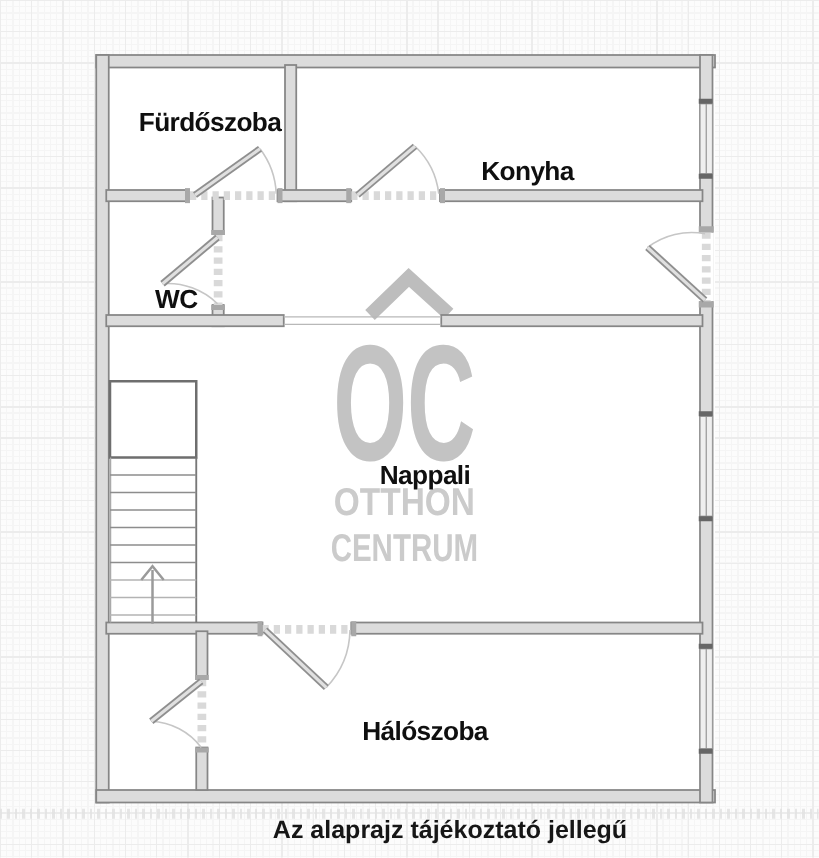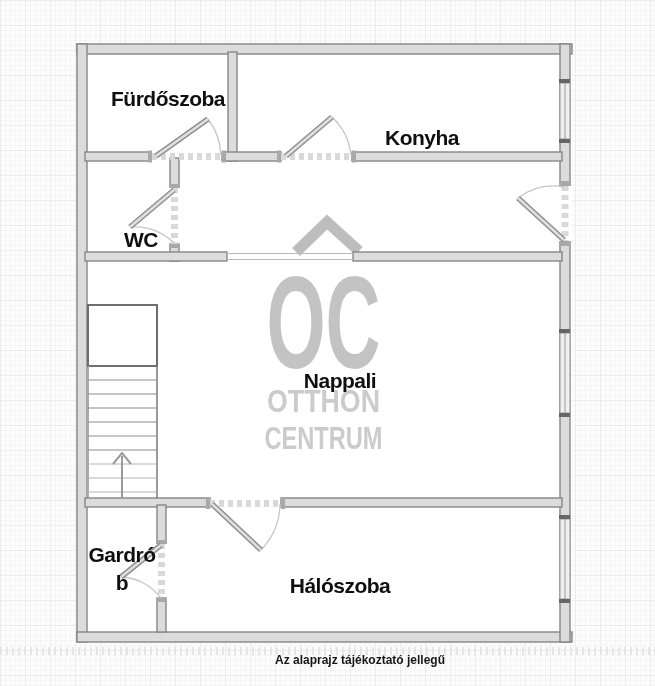--- a/index.html
+++ b/index.html
@@ -26,21 +26,21 @@
   .step{stroke:#8d8d8d;stroke-width:1.2;}
   .step-light{stroke:#b3b3b3;stroke-width:1.2;}
   .room-label{
     position:absolute;transform:translateX(-50%);
     font-size:21px;font-weight:bold;letter-spacing:-0.5px;
     color:#0f0f0f;white-space:nowrap;text-align:center;
   }
   .room-label.wrap{white-space:normal;word-break:break-all;width:74px;line-height:28px;}
   .caption{
     position:absolute;transform:translateX(-50%);
-    font-size:12px;font-weight:bold;color:#161616;white-space:nowrap;
+    font-size:20px;font-weight:bold;color:#161616;white-space:nowrap;
   }
   .tickband{
     position:absolute;left:0;top:647px;width:655px;height:8px;
     background:repeating-linear-gradient(to right,#e2e2e2 0 2px,transparent 2px 6px);
     opacity:.85;
   }
 </style>
 </head>
 <body>
 
@@ -173,20 +173,19 @@
       <path class="swing" d="M121,577 A53,53 0 0 1 161,598"></path>
       <line class="leaf-outer" x1="161" y1="545" x2="121" y2="577"></line>
       <line class="leaf-inner" x1="161" y1="545" x2="121" y2="577"></line>
     </g>
   </svg>
 
   <div class="room-label" style="left:168px;top:87px;">Fürdőszoba</div>
   <div class="room-label" style="left:422px;top:97px;margin-top:29px;">Konyha</div>
   <div class="room-label" style="left:141px;top:200px;margin-top:28px;">WC</div>
   <div class="room-label" style="left:340px;top:369px;">Nappali</div>
-  <div class="room-label wrap" style="left:122px;top:541px;">Gardrób</div>
   <div class="room-label" style="left:340px;top:574px;text-align:center;">Hálószoba</div>
 
   <div class="tickband"></div>
 
   <div class="caption" style="left:360px;top:653px;">Az alaprajz tájékoztató jellegű</div>
 
 </div>
 
 </body></html>

